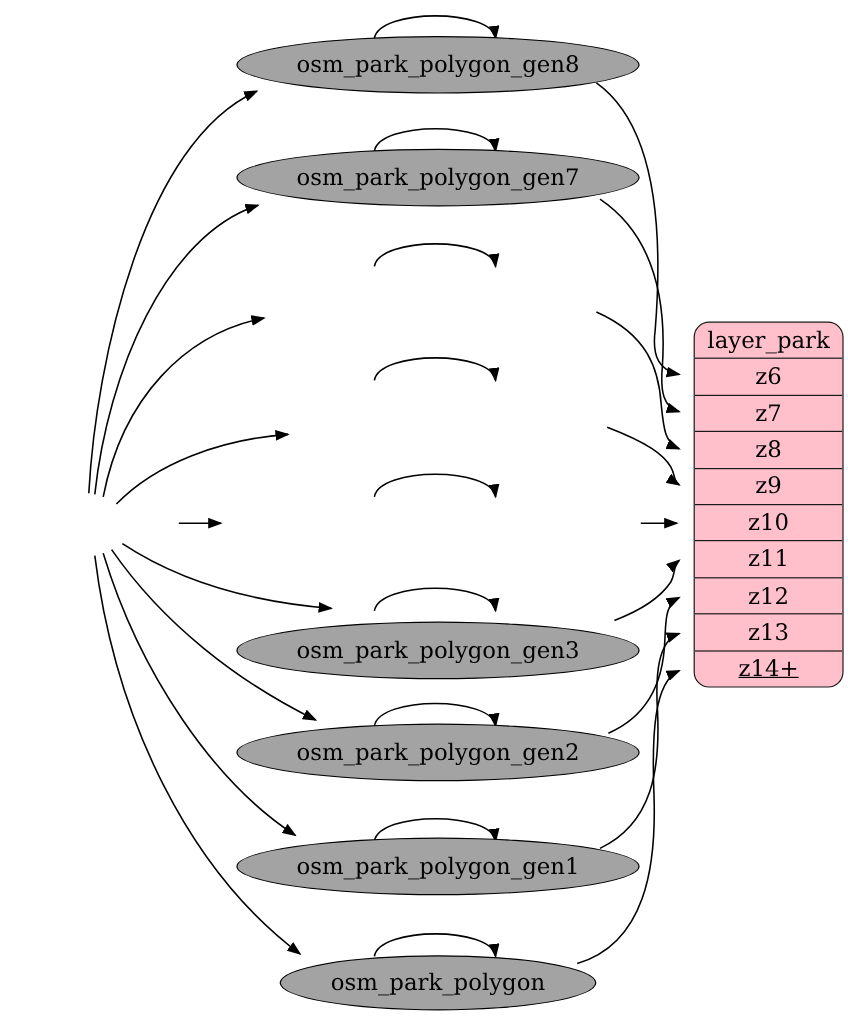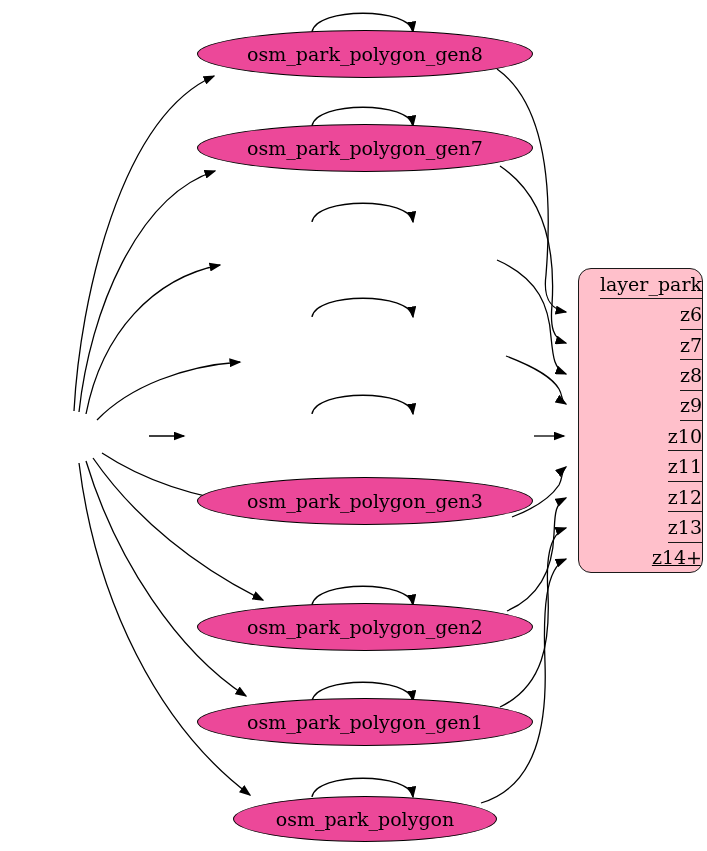--- a/index.html
+++ b/index.html
@@ -15,21 +15,21 @@
   svg.edges {
     position: absolute;
     left: 0; top: 0;
     width: 707px; height: 851px;
     pointer-events: none;
   }
   .ellipse {
     position: absolute;
     border: 1.4px solid #000000;
     border-radius: 50%;
-    background: #ec4899;
+    background: #a3a3a3;
     display: flex;
     align-items: center;
     justify-content: center;
     font-size: 19px;
     white-space: nowrap;
     box-sizing: border-box;
   }
   .record {
     position: absolute;
     background: #ffc0cb;
@@ -94,29 +94,29 @@
   </svg>
 
 
   <div class="ellipse" style="left:197px; top:30px; width:336px; height:48px;">osm_park_polygon_gen8</div>
 
   <div class="ellipse" style="left:197px; top:124px; width:336px; height:48px;">osm_park_polygon_gen7</div>
 
 
 
 
-  <div class="ellipse" style="left:197px; top:477px; width:336px; height:48px;">osm_park_polygon_gen3</div>
+  <div class="ellipse" style="left:197px; top:518px; width:336px; height:48px;">osm_park_polygon_gen3</div>
 
   <div class="ellipse" style="left:197px; top:603px; width:336px; height:48px;">osm_park_polygon_gen2</div>
 
   <div class="ellipse" style="left:197px; top:698px; width:336px; height:48px;">osm_park_polygon_gen1</div>
 
   <div class="ellipse" style="left:233px; top:796px; width:264px; height:46px;">osm_park_polygon</div>
 
-  <div class="record" style="left:578px; top:268px; width:125px; height:305px;align-items:flex-end;">
+  <div class="record" style="left:578px; top:268px; width:125px; height:305px;">
     <div class="rec-row">layer_park</div>
     <div class="rec-row">z6</div>
     <div class="rec-row">z7</div>
     <div class="rec-row">z8</div>
     <div class="rec-row">z9</div>
     <div class="rec-row">z10</div>
     <div class="rec-row">z11</div>
     <div class="rec-row">z12</div>
     <div class="rec-row">z13</div>
     <div class="rec-row">z14+</div>

